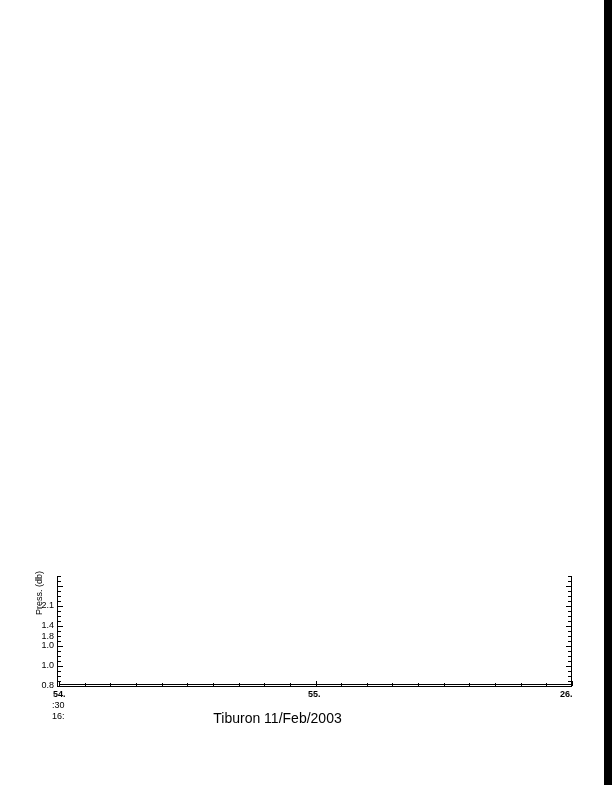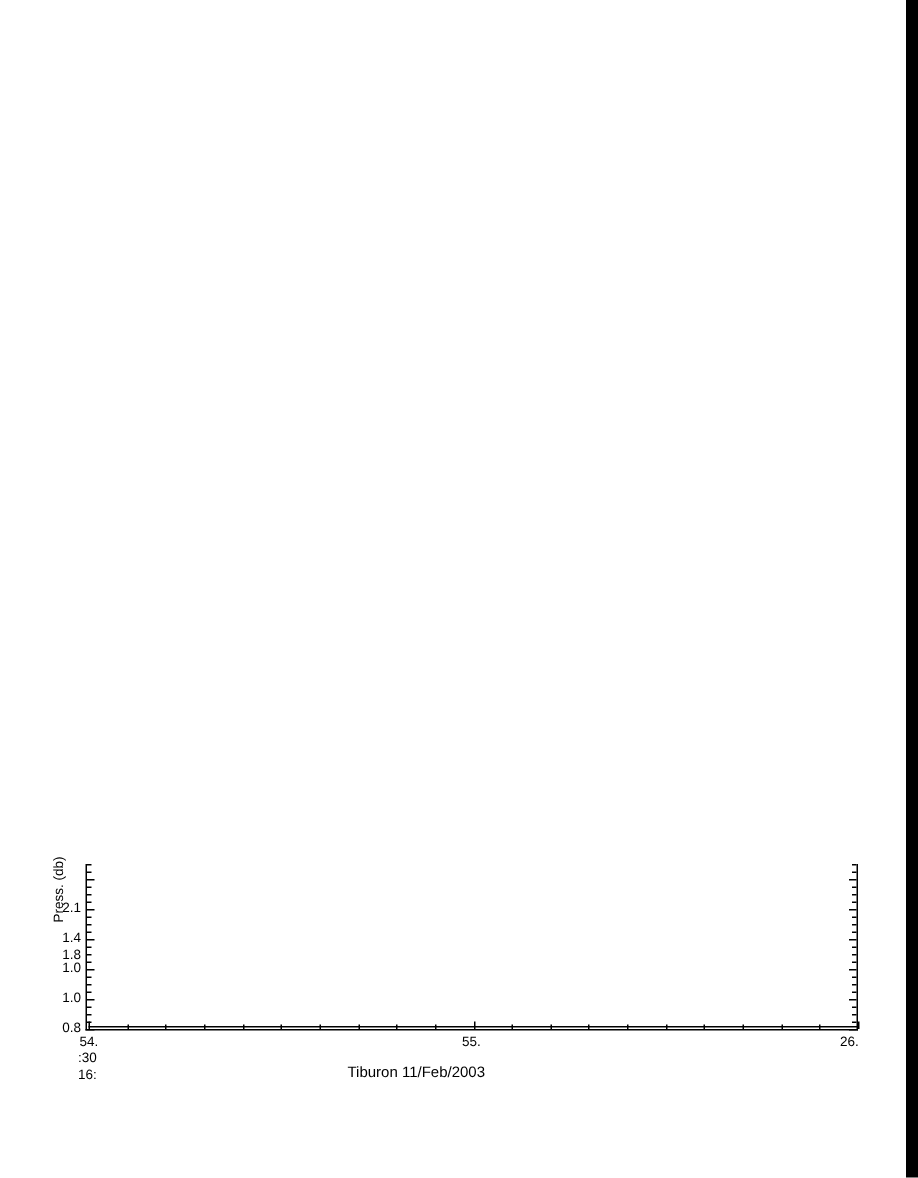--- a/index.html
+++ b/index.html
@@ -125,38 +125,39 @@
     top: 689px;
     width: 604px;
     height: 12px;
   }
   .xtick-label {
     position: absolute;
     font-size: 9px;
     color: #000;
     line-height: 10px;
     white-space: nowrap;
+    font-weight: bold;
   }
   
   #time-labels {
     position: absolute;
     left: 52px;
     top: 700px;
     font-size: 9px;
     color: #000;
     line-height: 11px;
   }
   
   #caption {
     position: absolute;
     left: 0;
     top: 710px;
     width: 555px;
     text-align: center;
-    font-size: 10px;
+    font-size: 14px;
     color: #000;
   }
   
   #data-line {
     position: absolute;
     left: 0;
     width: 513px;
     height: 1px;
     background: #000;
   }

